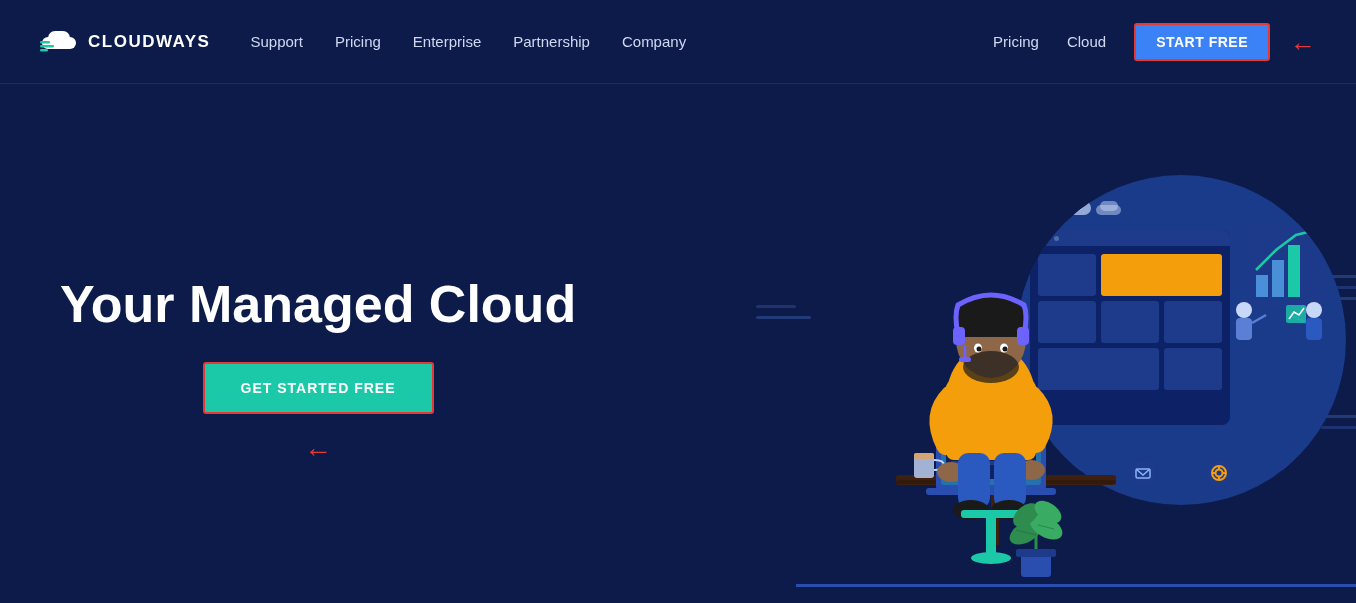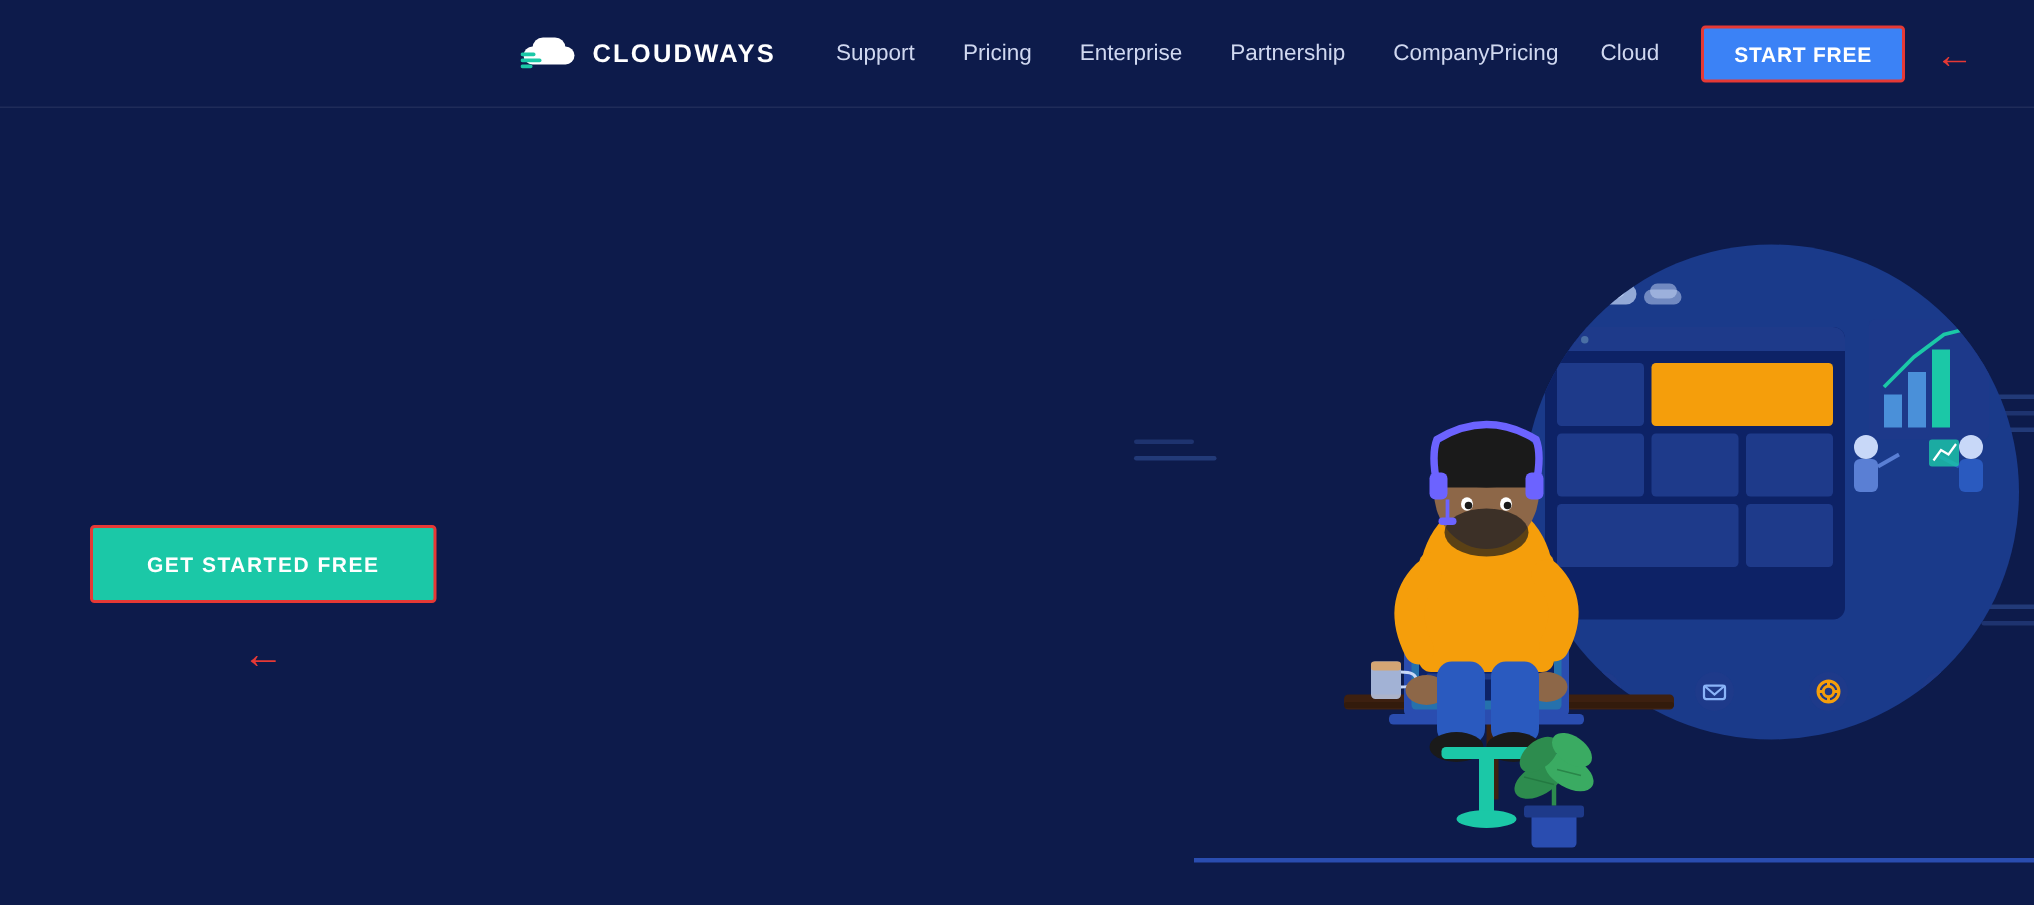--- a/index.html
+++ b/index.html
@@ -9,23 +9,23 @@
       overflow: hidden;
       font-family: 'Segoe UI', Arial, sans-serif;
       background-color: #0d1b4b;
       color: #fff;
     }
 
     
     .navbar {
       display: flex;
       align-items: center;
-      justify-content: flex-end;
+      justify-content: space-between;
       padding: 4px 40px;
-      height: 72px;
+      height: 84px;
       background-color: #0d1b4b;
       border-bottom: 1px solid rgba(255,255,255,0.08);
     }
     .navbar-left {
       display: flex;
       align-items: center;
       gap: 40px;
     }
     .logo {
       display: flex;
@@ -221,21 +221,21 @@
       </li>
     </ul>
     <button class="btn-start-free">START FREE</button>
     <span class="arrow-indicator">←</span>
   </div>
 </nav>
 
 <section class="hero">
   <div class="hero-content">
     <h1 class="hero-title">
-      <br>
+      <span>Your Managed Cloud</span><br>
     </h1>
     <div class="cta-row">
       <button class="btn-get-started">GET STARTED FREE</button>
       <span class="cta-arrow">←</span>
     </div>
   </div>
 
   <div class="illustration-container">
 
     <div style="position:absolute; right:0; top:120px; display:flex; flex-direction:column; gap:8px;">

